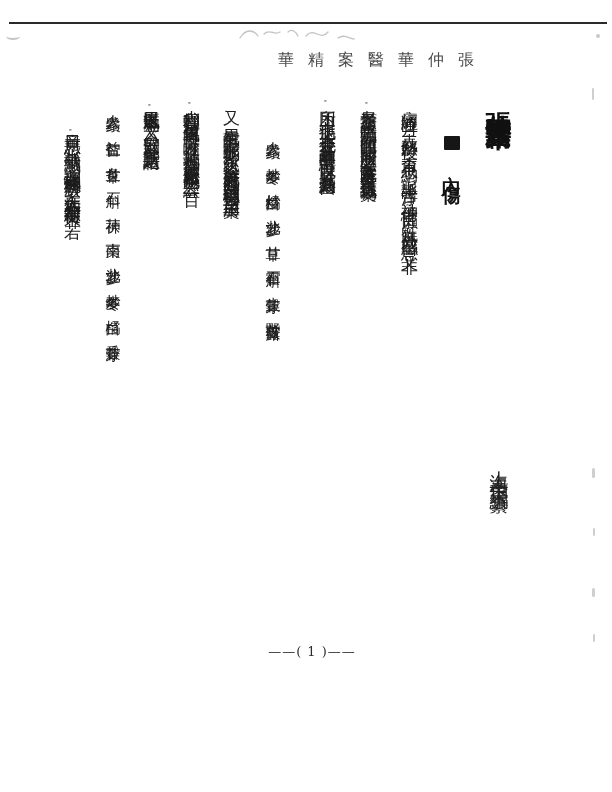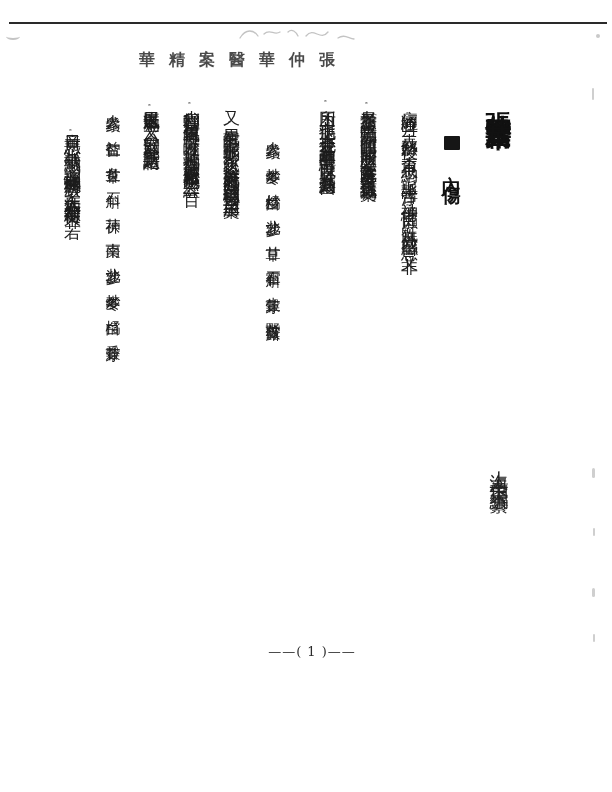--- a/index.html
+++ b/index.html
@@ -3,22 +3,22 @@
 <meta charset="utf-8">
 <style>
   html,body{margin:0;padding:0;}
   body{
     width:612px;height:792px;background:#ffffff;position:relative;overflow:hidden;
     font-family:"DejaVu Serif","Liberation Serif",serif;
   }
   .page{position:absolute;inset:0;background:#fff;}
   .top-rule{position:absolute;top:22px;left:9px;width:598px;height:2px;background:#2a2a2a;}
   .running-header{
-    position:absolute;top:50px;left:0;width:488px;text-align:center;
-    font-size:16px;font-weight:700;letter-spacing:14px;color:#4a4a4a;
+    position:absolute;top:50px;left:0;width:488px;text-align:right;
+    font-size:16px;font-weight:400;letter-spacing:14px;color:#4a4a4a;
   }
   .pencil-mark{position:absolute;top:20px;left:232px;width:140px;height:30px;opacity:.85;}
   .v-col{
     position:absolute;writing-mode:vertical-rl;text-orientation:upright;
     white-space:nowrap;color:#1c1c1c;height:630px;
   }
   .case{font-size:17px;letter-spacing:1px;}
   .sparse{letter-spacing:3.5px;}
   .herbs{font-size:15px;letter-spacing:1px;word-spacing:4px;}
   .punct{font-size:9px;letter-spacing:0;color:#222;}

